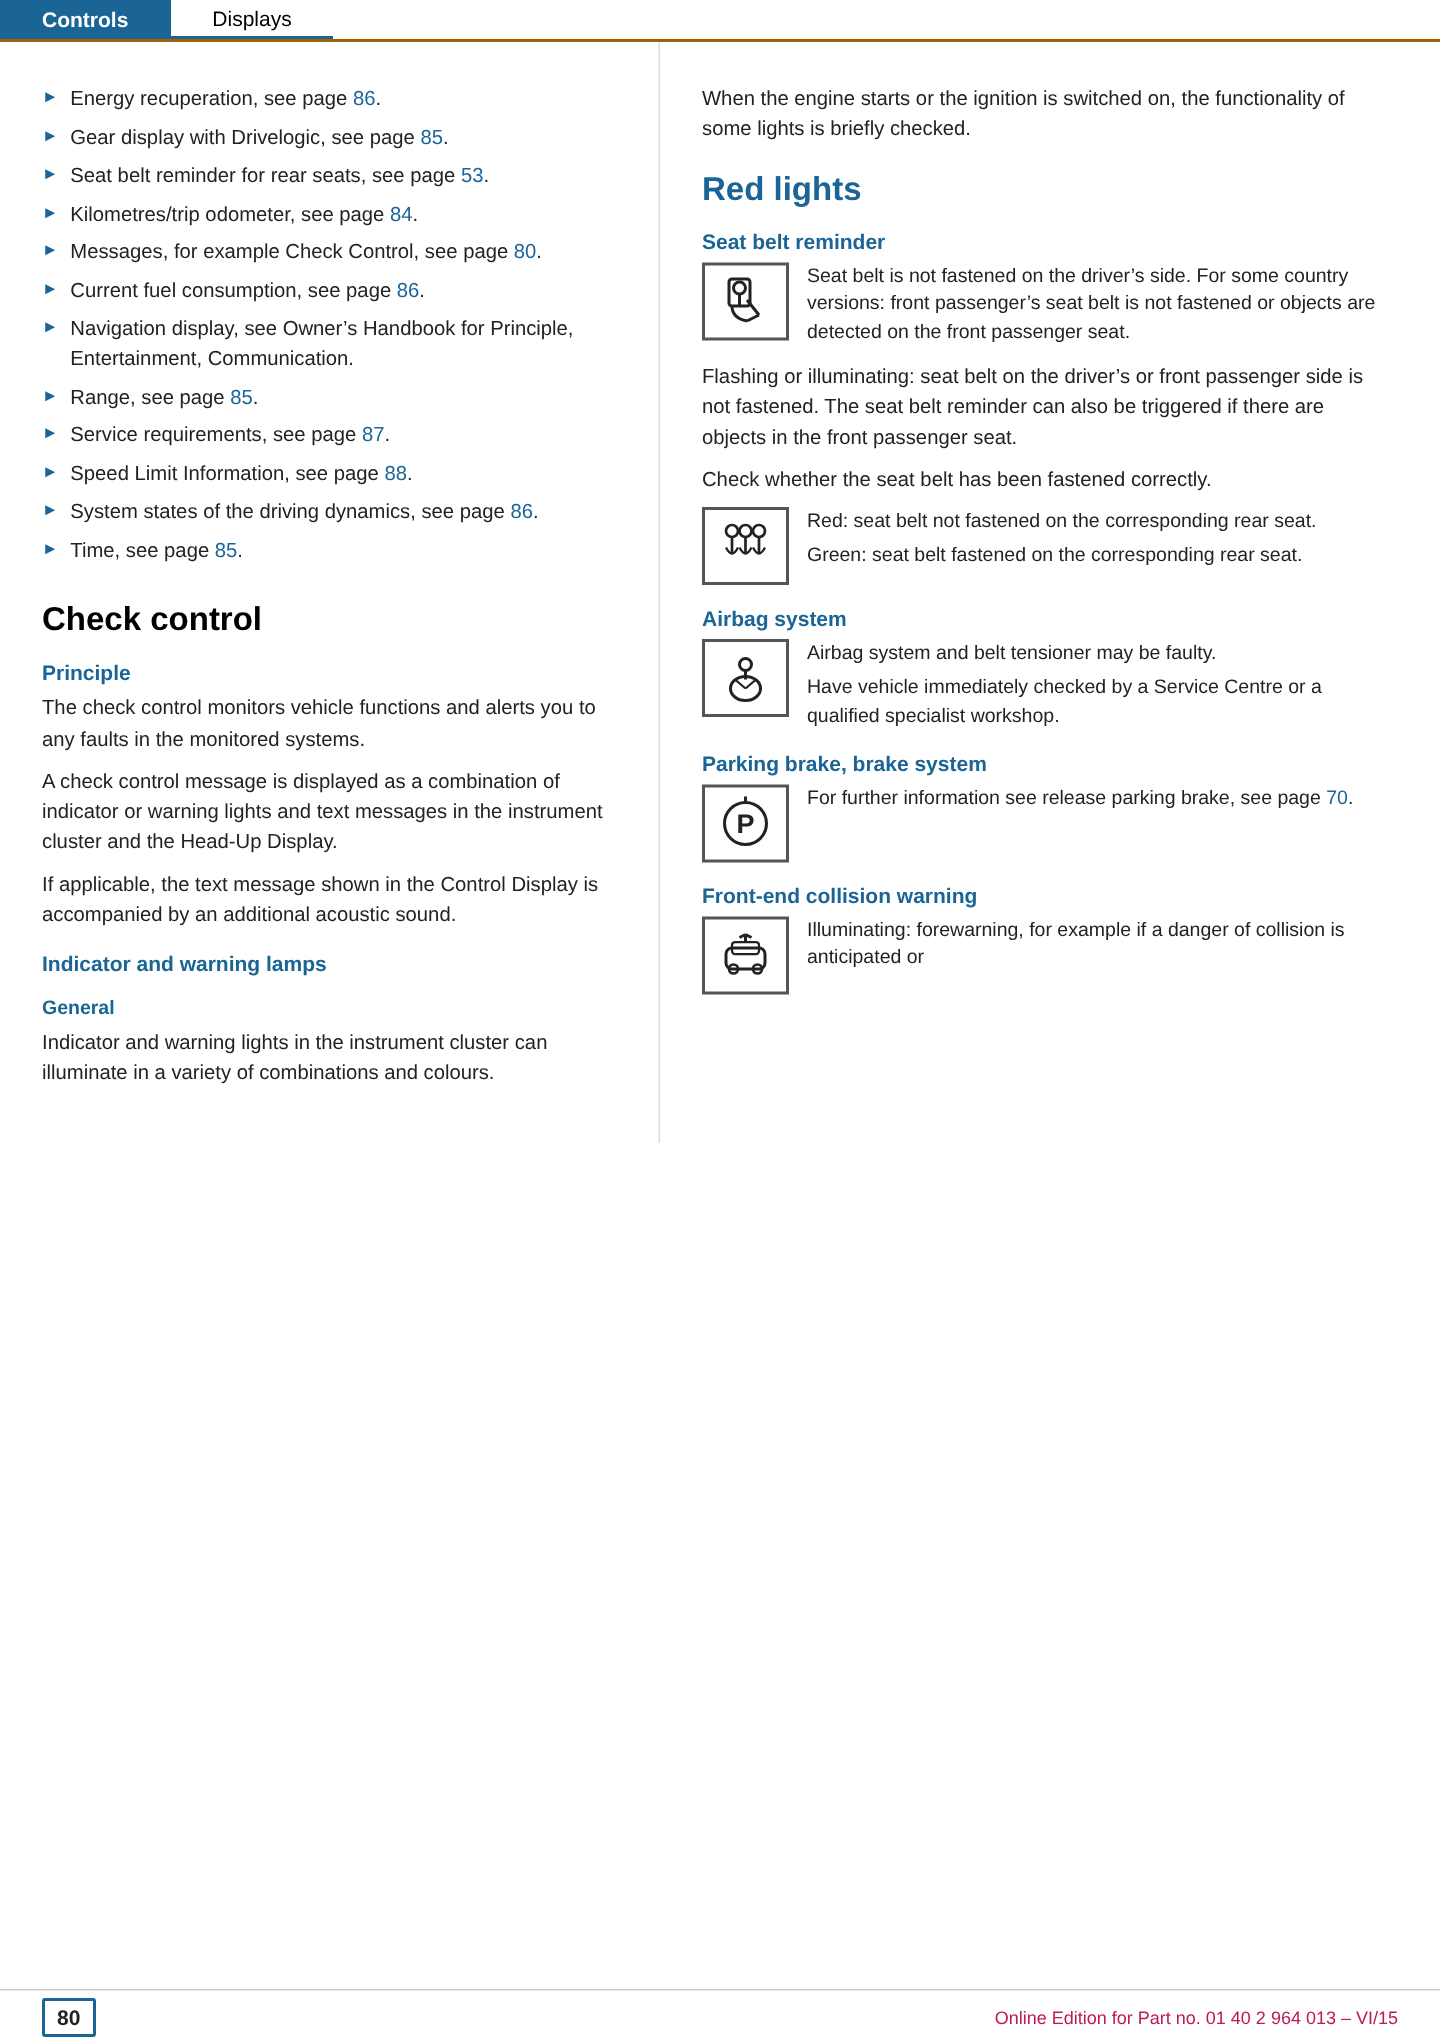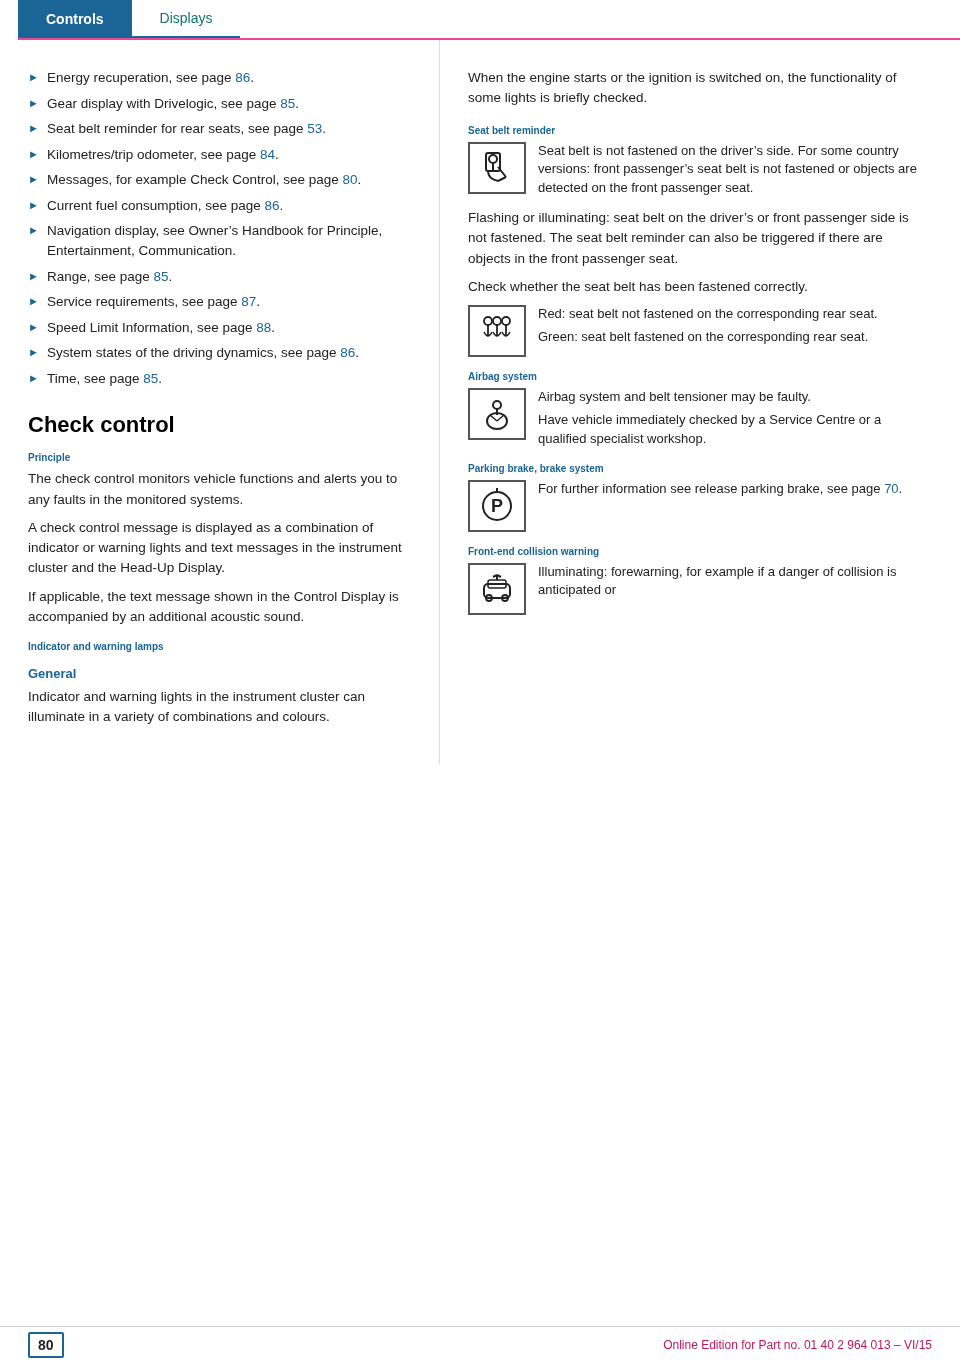--- a/index.html
+++ b/index.html
@@ -9,37 +9,36 @@
       background: #fff;
       color: #222;
       width: 960px;
       min-height: 1362px;
       position: relative;
     }
 
     
     .header-tabs {
       display: flex;
-      height: 40px;
-      border-bottom: 2px solid #ec4899;
-      margin-left: 18px;
+      height: 28px;
+      border-bottom: 2px solid #a16207;
     }
     .tab-controls {
       background: #1a6496;
       color: #fff;
       font-weight: bold;
       font-size: 14px;
       padding: 0 28px;
       display: flex;
       align-items: center;
       cursor: pointer;
     }
     .tab-displays {
       background: #fff;
-      color: #0f766e;
+      color: #000000;
       font-size: 14px;
       padding: 0 28px;
       display: flex;
       align-items: center;
       cursor: pointer;
       border-bottom: 2px solid #1a6496;
     }
 
     
     .main-content {
@@ -86,21 +85,21 @@
     
     .section-heading-blue {
       color: #000000;
       font-size: 22px;
       font-weight: bold;
       margin-bottom: 10px;
       margin-top: 8px;
     }
     .subsection-heading-blue {
       color: #1a6496;
-      font-size: 10px;
+      font-size: 14px;
       font-weight: bold;
       margin-bottom: 6px;
       margin-top: 14px;
     }
 
     
     .body-text {
       font-size: 13.5px;
       line-height: 1.5;
       margin-bottom: 8px;
@@ -261,20 +260,21 @@
         <p class="body-text">Indicator and warning lights in the instrument cluster can illuminate in a variety of combinations and colours.</p>
       </div>
 
     </div>
   </div>
 
   <div class="right-col">
 
     <p class="intro-text">When the engine starts or the ignition is switched on, the functionality of some lights is briefly checked.</p>
 
+    <div class="red-lights-heading">Red lights</div>
 
     <div class="subsection-heading-blue">Seat belt reminder</div>
 
     <div class="icon-text-row">
       <div class="icon-box">
 
         <svg viewBox="0 0 38 38">
           <rect x="8" y="4" width="14" height="18" rx="2" fill="none" stroke="#222" stroke-width="2"></rect>
           <circle cx="15" cy="10" r="4" fill="none" stroke="#222" stroke-width="2"></circle>
           <line x1="15" y1="14" x2="15" y2="22" stroke="#222" stroke-width="2"></line>

